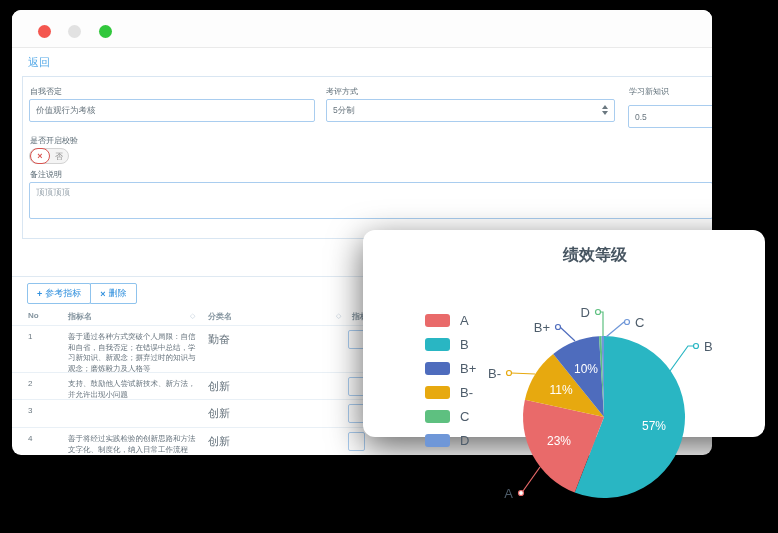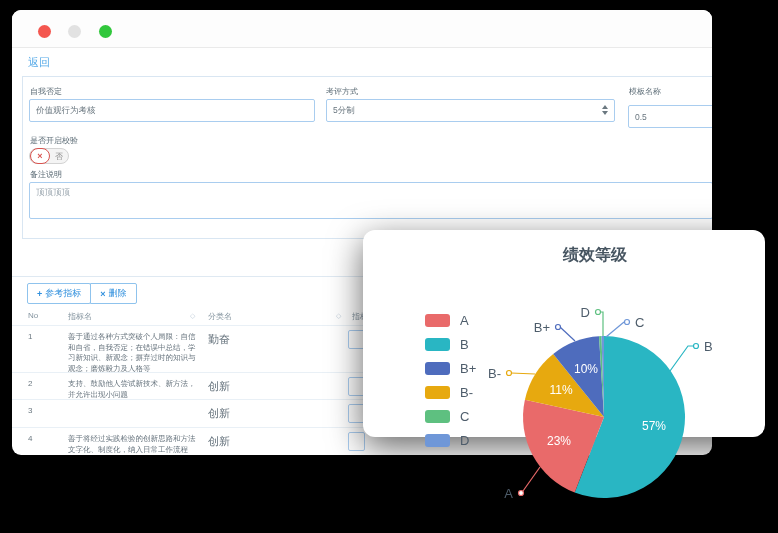--- a/index.html
+++ b/index.html
@@ -35,21 +35,21 @@
   .toggle-txt{flex:1;text-align:center;font-size:8px;color:#8a8a8a;}
   textarea.fi{height:37px;padding:4px 6px;resize:none;color:#97a3ac;}
   .section-line{position:absolute;left:0;top:266px;width:700px;border-top:1px solid #dfe9f2;}
   .btn-group{position:absolute;left:15px;top:273px;display:flex;}
   .btn{height:21px;border:1px solid #8fc3ed;background:#fff;color:#2f8fdd;font-size:9px;
        padding:0 9px;display:flex;align-items:center;gap:3px;cursor:pointer;border-radius:2px;}
   .btn + .btn{margin-left:-1px;border-radius:0 2px 2px 0;}
   .btn .ic{font-size:9px;font-weight:bold;}
   .thead{position:absolute;left:0;top:297px;width:700px;height:18px;
          border-bottom:1px solid #e2ecf4;}
-  .th{position:absolute;top:4px;font-size:8px;color:#84949f;font-weight:normal;}
+  .th{position:absolute;top:4px;font-size:8px;color:#84949f;font-weight:bold;}
   .sort-ic{position:absolute;top:5px;font-size:7px;color:#c7d3de;cursor:pointer;}
   .trow{position:absolute;left:0;width:700px;border-top:1px solid #e9f0f6;box-sizing:border-box;}
   .trow:first-of-type{border-top:none;}
   .td-no{position:absolute;left:16px;top:6px;font-size:8px;color:#6b7880;}
   .td-name{position:absolute;left:56px;top:6px;width:128px;font-size:7.5px;line-height:1.4;
            color:#65727c;}
   .td-cat{position:absolute;left:196px;top:6px;font-size:11px;color:#65727c;}
   .td-box{position:absolute;left:336px;top:4px;width:17px;height:19px;border:1px solid #aacdf0;
           border-radius:2px;background:#fff;box-sizing:border-box;}
   .card{position:absolute;left:363px;top:230px;width:402px;height:207px;background:#fff;
@@ -81,21 +81,21 @@
 
     <span class="fl" style="left:303px;top:9px">考评方式</span>
     <div class="fi sel" style="left:303px;top:22px;width:289px">
       <span>5分制</span>
       <span class="sel-arrows">
           <span class="tri-up"></span>
           <span class="tri-down"></span>
         </span>
     </div>
 
-    <span class="fl" style="left:606px;top:9px">模板名称</span>
+    <span class="fl" style="left:606px;top:9px">学习新知识</span>
     <input class="fi" style="left: 605px; top: 28px; width: 106px;" value="0.5">
 
     <span class="fl" style="left:7px;top:58px">是否开启校验</span>
     <div class="toggle">
       <span class="toggle-x">×</span>
       <span class="toggle-txt">否</span>
     </div>
 
     <span class="fl" style="left:7px;top:92px">备注说明</span>
     <textarea class="fi" style="left: 6px; top: 105px; width: 684px;">顶顶顶顶</textarea>

